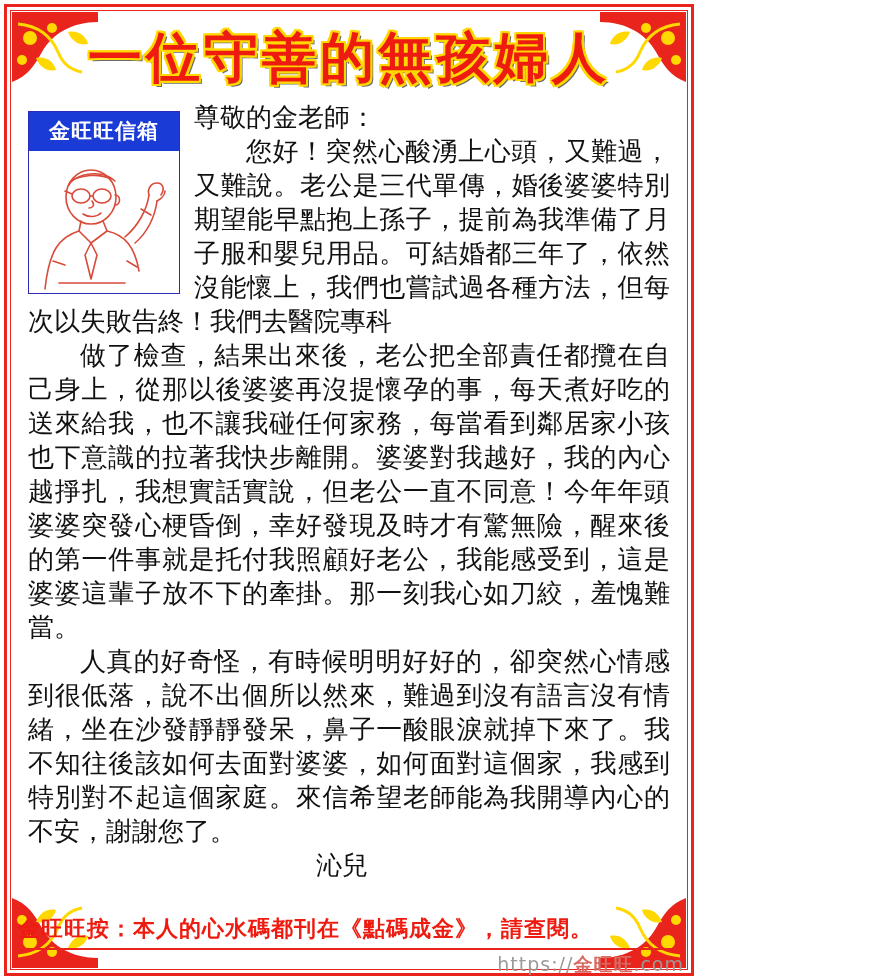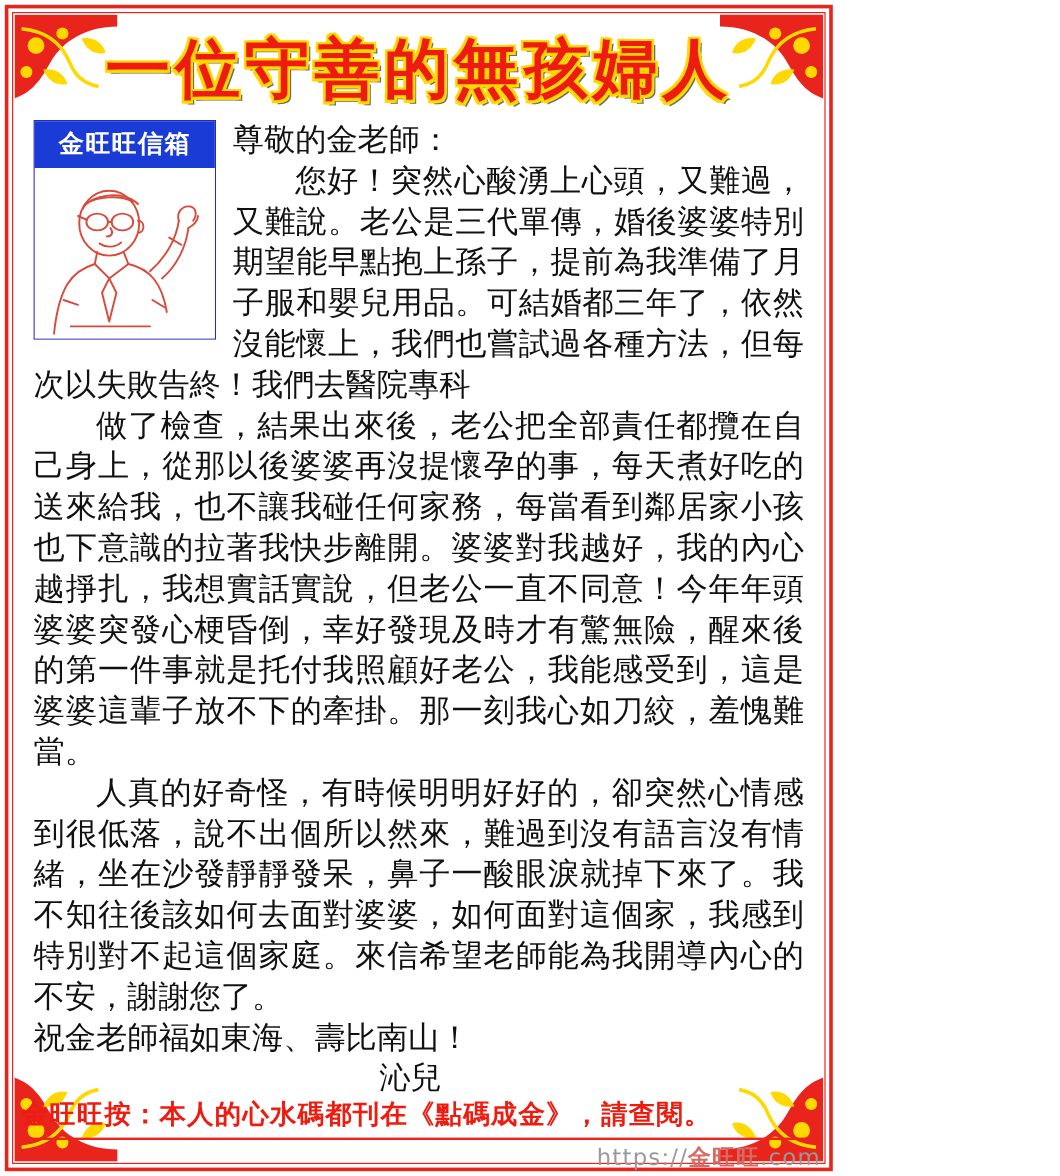--- a/index.html
+++ b/index.html
@@ -73,21 +73,21 @@
       2px -2px 0 #ffd800,
       -2px -2px 0 #ffd800,
       3px 3px 0 #6b6b6b;
     white-space: nowrap;
   }
 
   
   .logo-box {
     float: left;
     width: 152px;
-    margin: 0 14px 4px 0;
+    margin: 11px 14px 4px 0;
     border: 1px solid #2b2bbb;
     box-sizing: border-box;
     background: #ffffff;
   }
   .logo-banner {
     background: #1a3bd6;
     color: #ffffff;
     text-align: center;
     font-size: 21px;
     font-weight: bold;
@@ -271,21 +271,20 @@
           </g>
         </svg>
       </div>
     </div>
 
     <div class="letter">
       <div class="p-none">尊敬的金老師：</div>
       <div class="p-indent">您好！突然心酸湧上心頭，又難過，又難說。老公是三代單傳，婚後婆婆特別期望能早點抱上孫子，提前為我準備了月子服和嬰兒用品。可結婚都三年了，依然沒能懷上，我們也嘗試過各種方法，但每次以失敗告終！我們去醫院專科</div>
       <div class="p-indent">做了檢查，結果出來後，老公把全部責任都攬在自己身上，從那以後婆婆再沒提懷孕的事，每天煮好吃的送來給我，也不讓我碰任何家務，每當看到鄰居家小孩也下意識的拉著我快步離開。婆婆對我越好，我的內心越掙扎，我想實話實說，但老公一直不同意！今年年頭婆婆突發心梗昏倒，幸好發現及時才有驚無險，醒來後的第一件事就是托付我照顧好老公，我能感受到，這是婆婆這輩子放不下的牽掛。那一刻我心如刀絞，羞愧難當。</div>
       <div class="p-indent">人真的好奇怪，有時候明明好好的，卻突然心情感到很低落，說不出個所以然來，難過到沒有語言沒有情緒，坐在沙發靜靜發呆，鼻子一酸眼淚就掉下來了。我不知往後該如何去面對婆婆，如何面對這個家，我感到特別對不起這個家庭。來信希望老師能為我開導內心的不安，謝謝您了。</div>
-      <div class="p-none">祝金老師福如東海、壽比南山！</div>
       <div class="sign-right">沁兒</div>
     </div>
 
 
   </div>
 
   <div class="footer-note">金旺旺按：本人的心水碼都刊在《點碼成金》，請查閱。</div>
   <div class="footer-rule"></div>
   <div class="watermark">
     <span>https://</span><span class="wm-red">金旺旺</span><span>.com</span>

